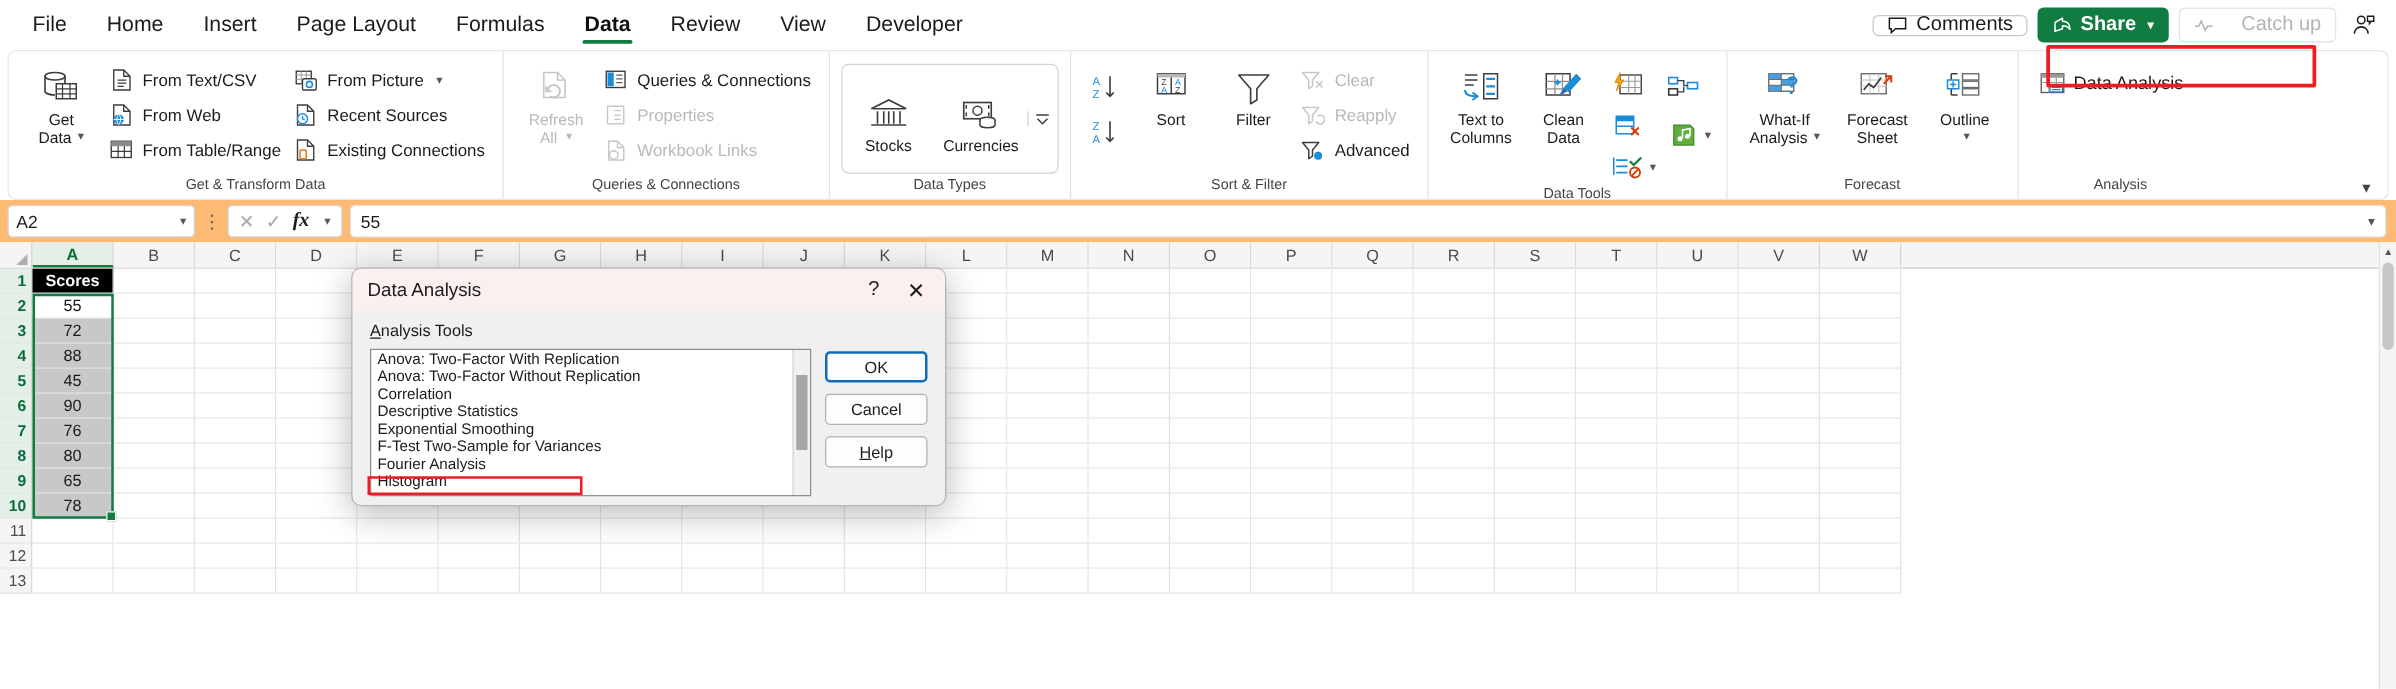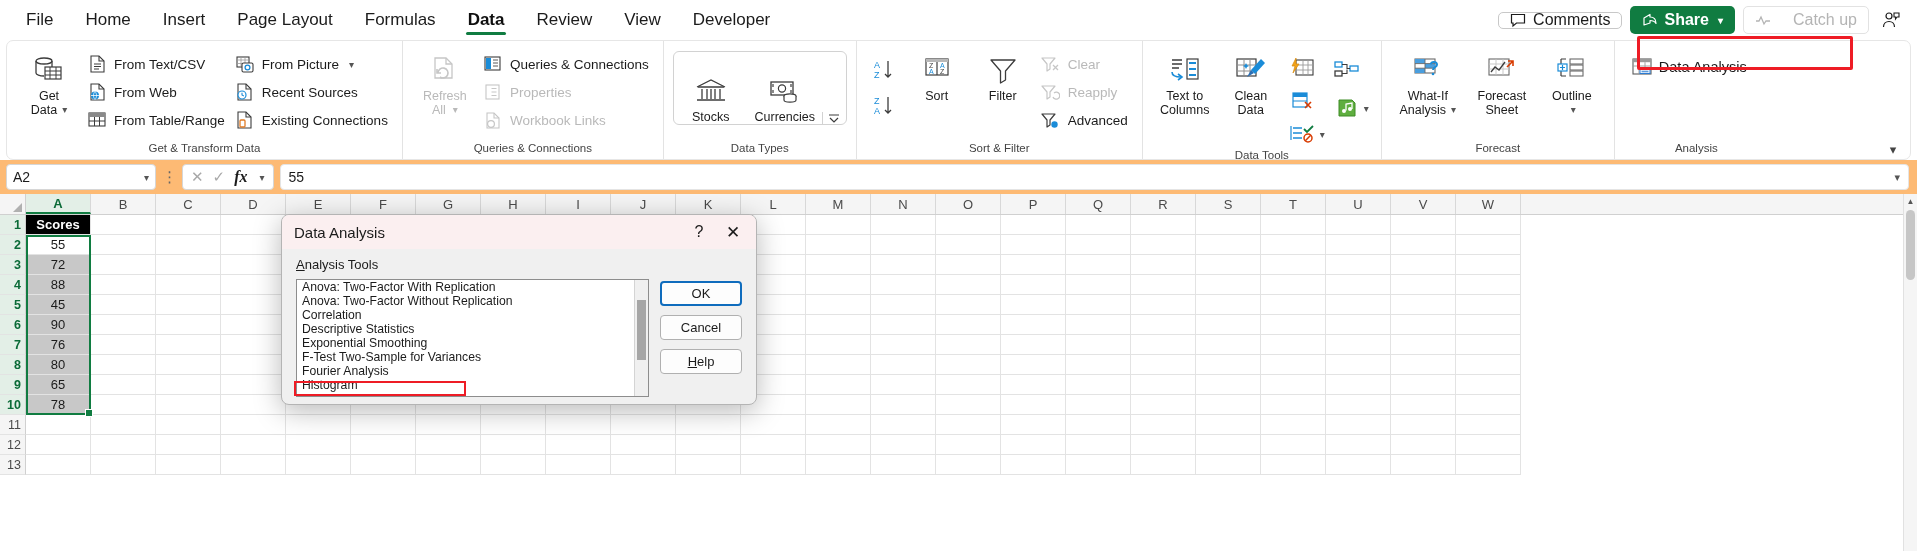--- a/index.html
+++ b/index.html
@@ -89,22 +89,22 @@
     display:flex; align-items:center; gap:7px;
     font-size:13.5px; color:#1b1b1b; height:26px; padding:0 5px; white-space:nowrap;
   }
   .smallbtn.dis{ color:#b9b9b9; }
   .smallbtn .si{ width:20px; height:20px; display:flex; align-items:center; justify-content:center; flex:0 0 20px;}
 
   .chev{ font-size:10px; color:#555; margin-left:3px; }
   .iconbtn{ width:30px;height:30px;display:flex;align-items:center;justify-content:center; }
 
   .dtbox{
-    border:1px solid #d2d2d2; border-radius:6px; display:flex; align-items:flex-end;
-    height:74px; margin-top:2px;
+    border:1px solid #d2d2d2; border-radius:6px; display:flex; align-items:center;
+    height:88px; margin-top:2px;
   }
   .dtbox .gallery{ display:flex; }
   .dtbox .more{
     border-left:1px solid #d2d2d2; width:24px; display:flex; align-items:center; justify-content:center;
   }
 
   .ribbon-collapse{
     position:absolute; right:6px; bottom:2px; font-size:13px; color:#444;
     width:22px; text-align:center;
   }

